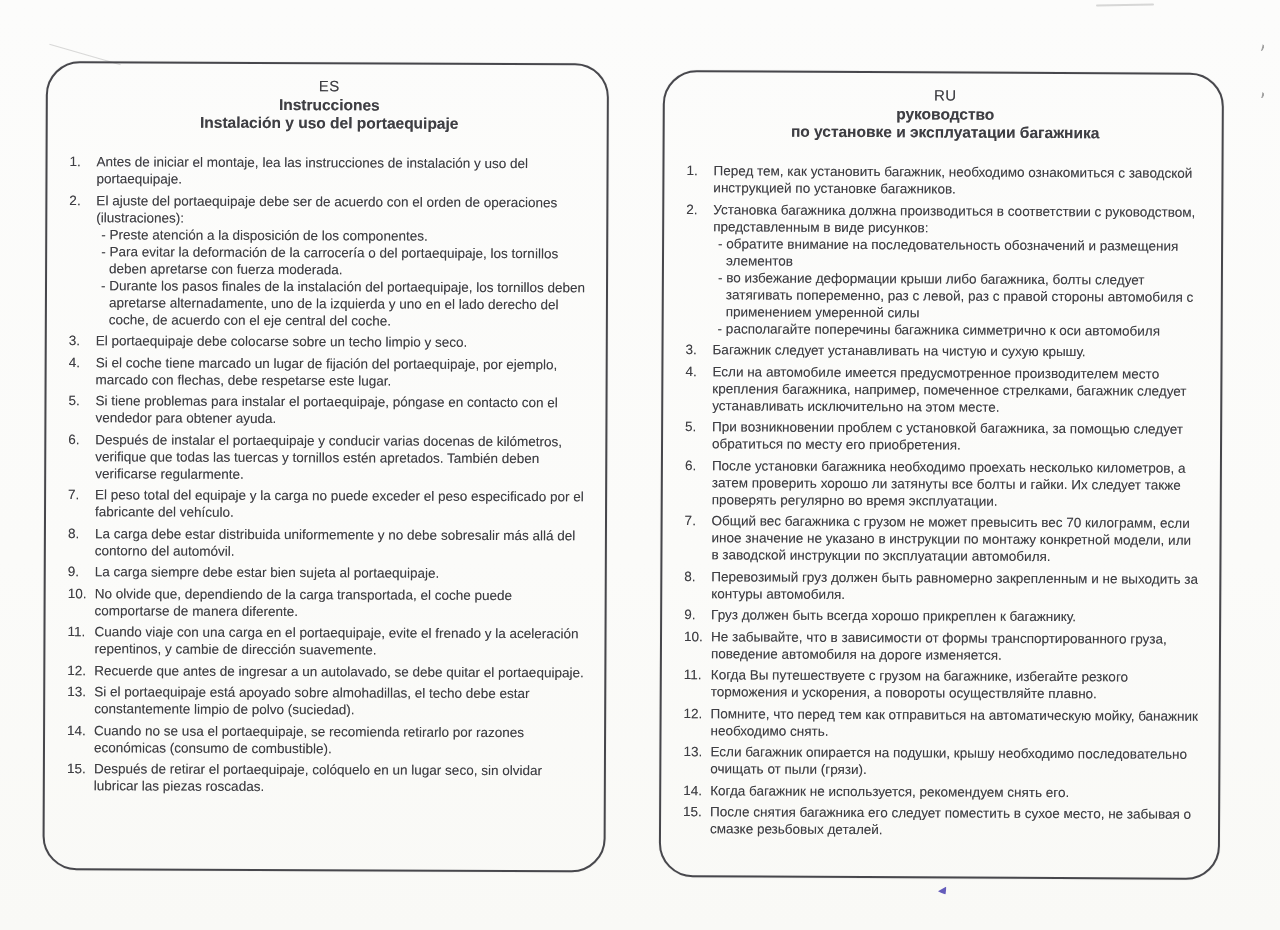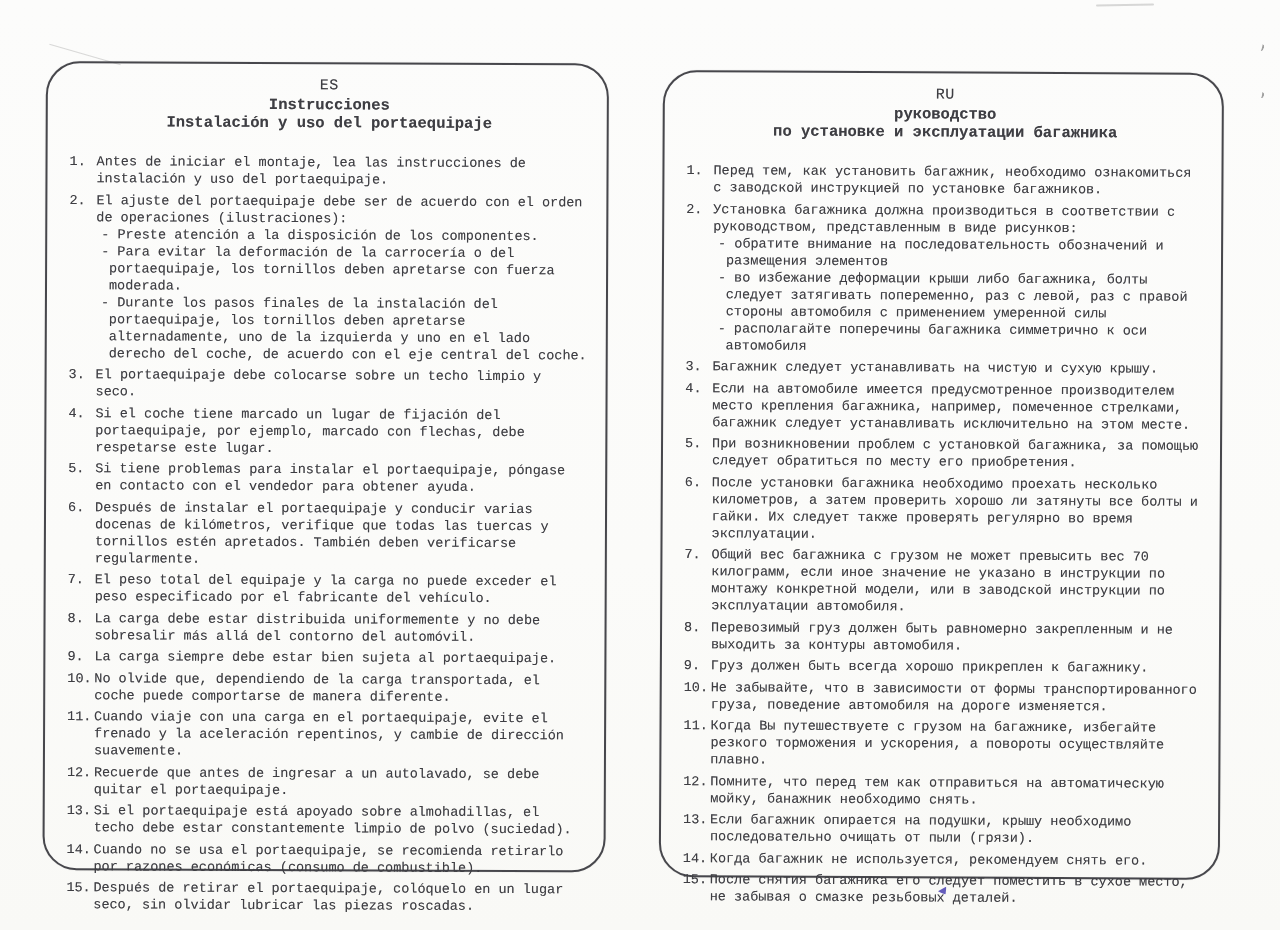--- a/index.html
+++ b/index.html
@@ -1,21 +1,21 @@
 <!DOCTYPE html>
 <html style="--paper: #fbfbf9; --ink: #3e3e43; --frame: #47474c; --pen_mark: #4a41b0; --speck: #8a8a8a;"><head>
 <meta charset="utf-8">
 <style>
   html,body{margin:0;padding:0;}
   .stage{
     position:relative;
     width:1280px;height:930px;
     background:linear-gradient(180deg,#fcfcfb 0%,#fbfbf9 60%,#f9f9f6 100%);
     overflow:hidden;
-    font-family:Liberation Mono, monospace;
+    font-family:Liberation Sans, sans-serif;
     color:var(--ink,#3e3e43);
   }
   .panel{
     position:absolute;
     border:2.5px solid var(--frame,#47474c);
     border-radius:34px;
     box-sizing:border-box;
     box-shadow:0 0 1px rgba(0,0,0,.28);
     background:transparent;
   }

